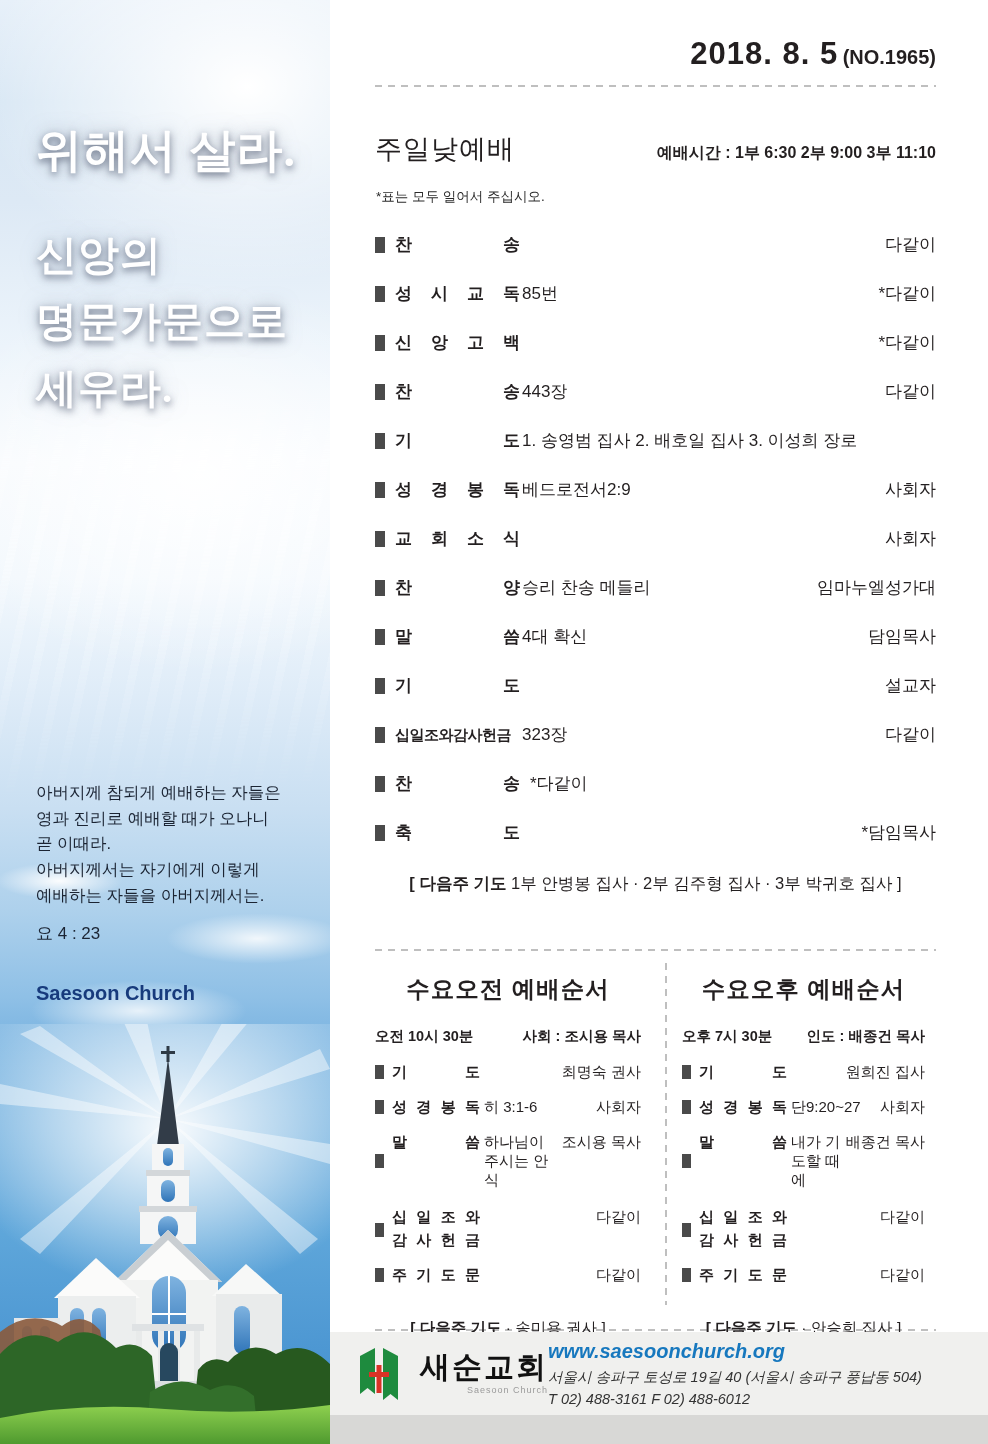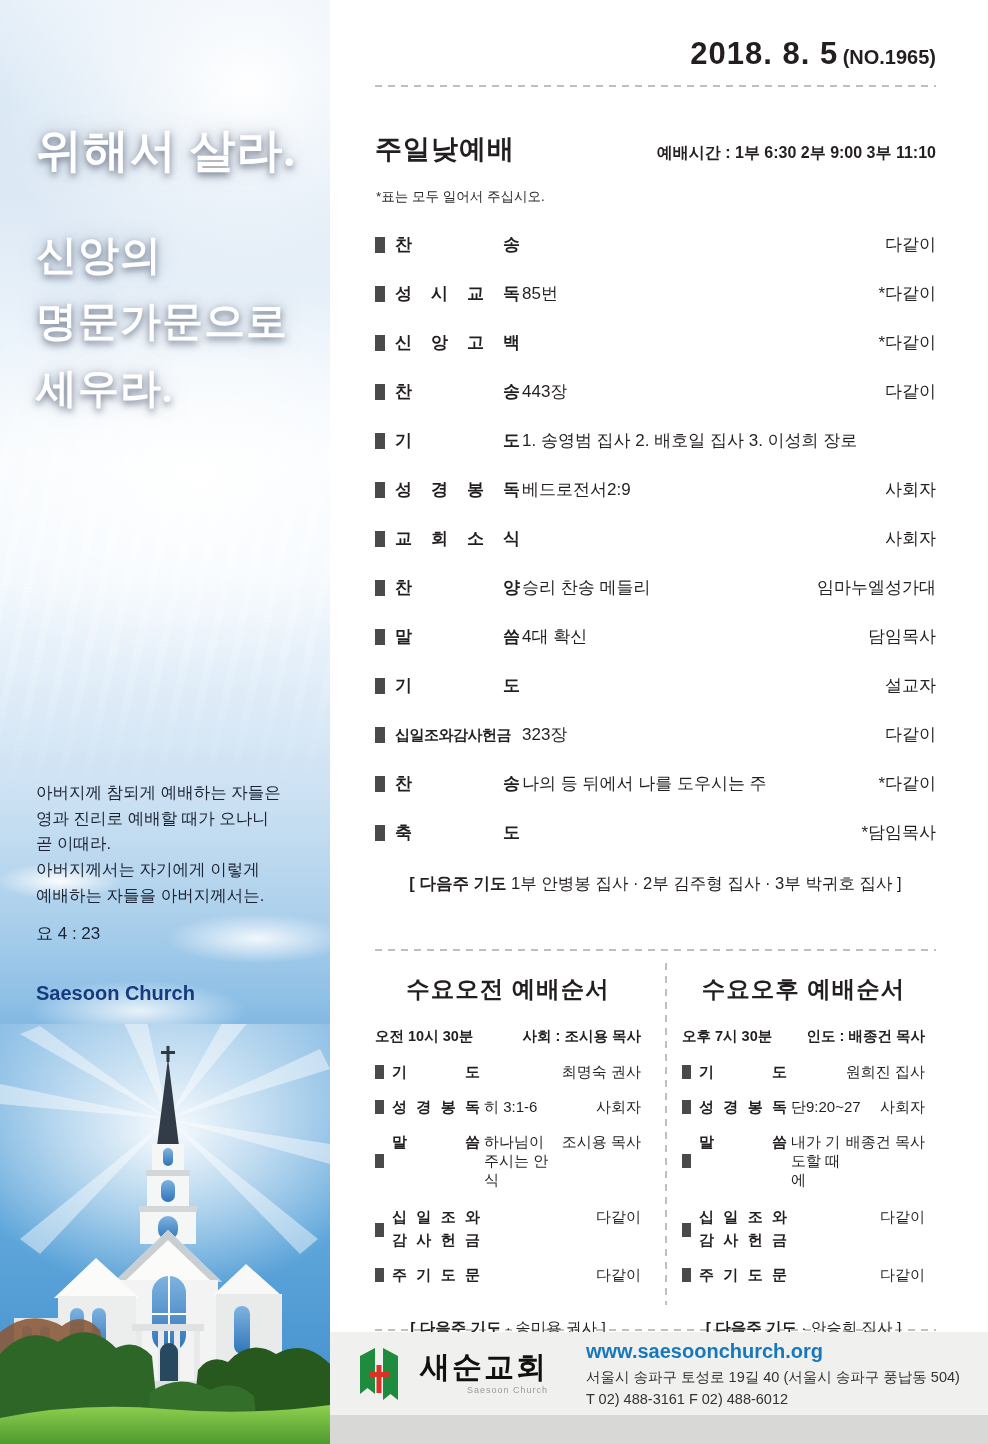--- a/index.html
+++ b/index.html
@@ -33,21 +33,21 @@
   .church-photo{position:absolute;left:0;bottom:0;width:330px;height:420px;}
 
   
   .content{position:absolute;left:330px;top:0;width:658px;height:1444px;background:#fff;}
   .date-row{padding:36px 52px 0 0;text-align:right;white-space:nowrap;}
   .date-big{font-size:31px;font-weight:bold;letter-spacing:1px;}
   .date-no{font-size:20px;font-weight:bold;}
   .dash-h{height:2px;background:repeating-linear-gradient(90deg,#bfbfbf 0 7px,transparent 7px 13px);}
   .d1{margin:13px 52px 0 45px;}
   .service-head{display:flex;justify-content:space-between;align-items:flex-end;margin:44px 52px 0 45px;}
-  .service-title{font-size:27px;font-weight:bold;letter-spacing:1px;}
+  .service-title{font-size:27px;font-weight:normal;letter-spacing:1px;}
   .service-times{font-size:16px;font-weight:bold;padding-bottom:3px;}
   .note{margin:21px 52px 0 46px;font-size:13.5px;color:#2a2a2a;}
 
   .rows{margin:0 52px 0 45px;}
   .srow{display:flex;align-items:baseline;margin-top:28px;font-size:17px;line-height:21px;}
   .bullet{width:10px;height:16px;background:#4a4a4a;margin-right:10px;flex:none;align-self:center;}
   .label{font-weight:bold;width:125px;flex:none;}
   .label.long{width:125px;font-size:15px;letter-spacing:-0.5px;align-self:center;}
   .spread{display:inline-flex;justify-content:space-between;}
   .detail{flex:1;margin-left:2px;}
@@ -80,21 +80,21 @@
 
   
   .footer{position:absolute;left:330px;right:0;top:1332px;height:83px;background:#f0f0ee;
     display:flex;align-items:center;padding-left:22px;box-sizing:border-box;}
   .logo{display:flex;align-items:center;}
   .logo-mark{width:54px;height:58px;flex:none;}
   .logo-text{margin-left:14px;}
   .logo-kr{font-family:"Liberation Serif",serif;font-weight:bold;font-size:30px;color:#111;
     letter-spacing:2px;line-height:1;}
   .logo-en{font-size:9px;color:#9b9b9b;text-align:right;margin-top:3px;letter-spacing:1px;}
-  .footer-info{margin-left:38px;}
+  .footer-info{font-style:italic;}
   .site{color:#1778be;font-weight:bold;font-size:20px;}
   .addr{font-size:14.5px;color:#333;margin-top:5px;}
   .tel{font-size:14.5px;color:#333;margin-top:4px;}
   .bottom-band{position:absolute;left:330px;right:0;top:1415px;height:29px;background:#d8d8d6;}
 </style>
 </head>
 <body>
 
 <div class="page">
 
@@ -321,21 +321,20 @@
           <span class="label jl long">십일조와감사헌금</span>
           <span class="detail">323장</span>
           <span class="by">다같이</span>
         </div>
       <div class="srow">
           <span class="bullet"></span>
           <span class="label jl spread">
             <span>찬</span>
             <span>송</span>
           </span>
-          <span class="detail">나의 등 뒤에서 나를 도우시는 주</span>
           <span class="by">*다같이</span>
         </div>
       <div class="srow">
           <span class="bullet"></span>
           <span class="label jl spread">
             <span>축</span>
             <span>도</span>
           </span>
           <span class="detail"></span>
           <span class="by">*담임목사</span>

